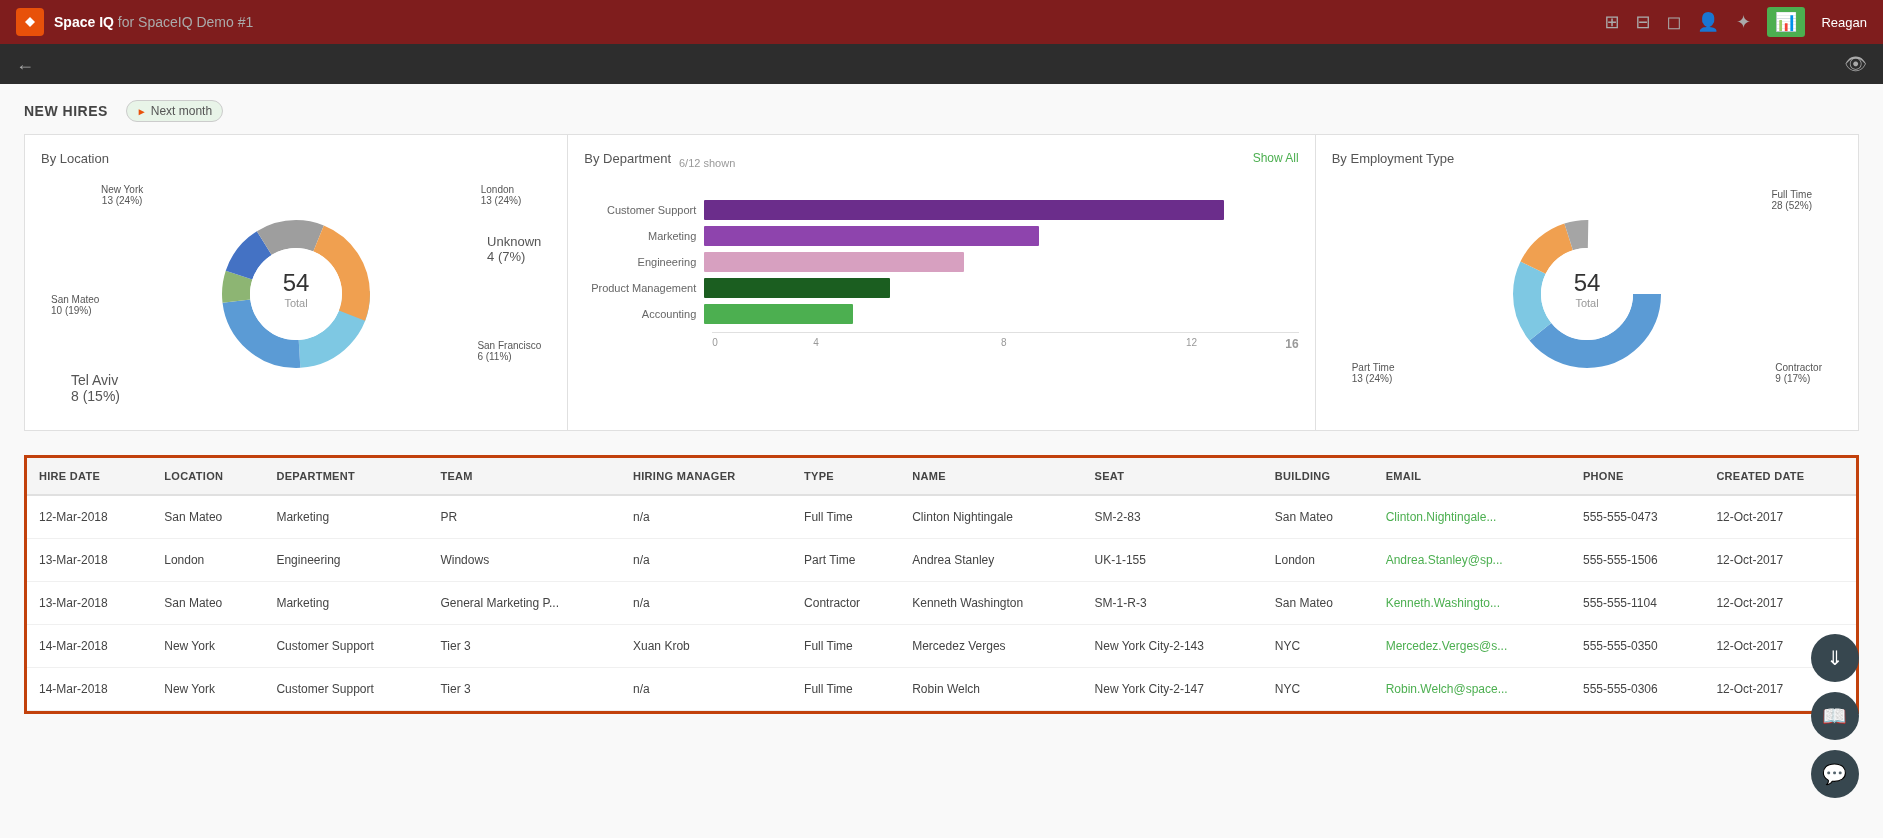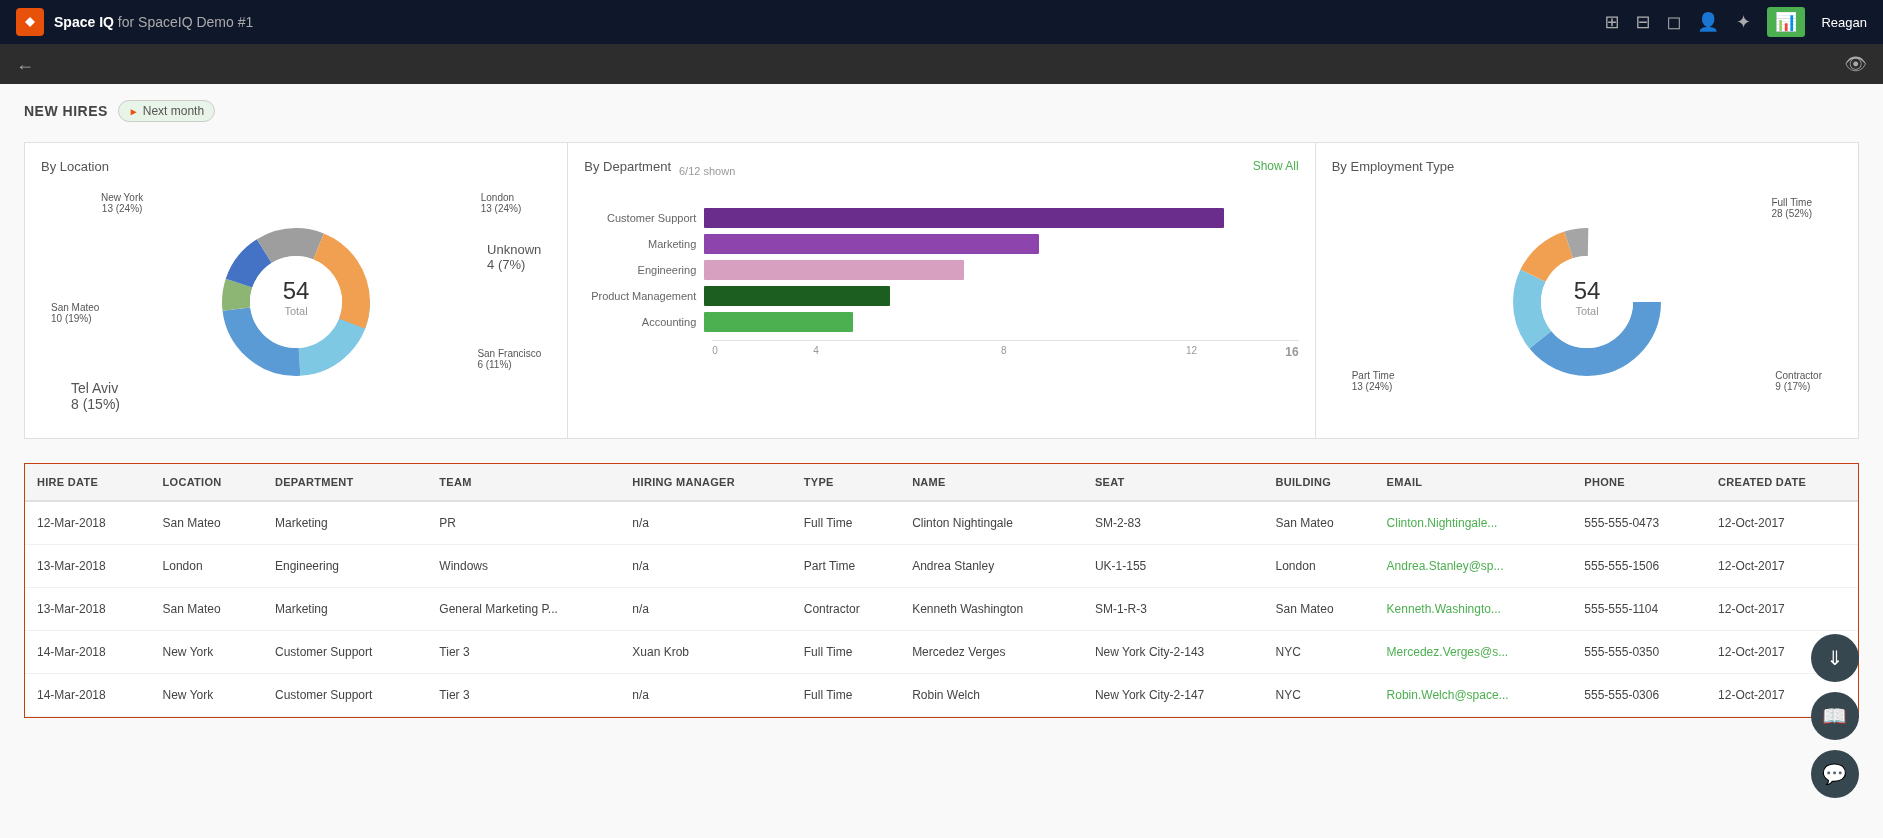--- a/index.html
+++ b/index.html
@@ -1,20 +1,20 @@
 <!DOCTYPE html>
 <html><head>
   <meta charset="utf-8">
   <style>
     * { box-sizing: border-box; margin: 0; padding: 0; }
     body { font-family: -apple-system, BlinkMacSystemFont, 'Segoe UI', Arial, sans-serif; background: #f5f5f5; font-size: 13px; color: #333; }
 
     
     .top-nav {
-      background: #0f172a;
+      background: #7f1d1d;
       height: 44px;
       display: flex;
       align-items: center;
       padding: 12px 16px;
       justify-content: space-between;
     }
     .top-nav-left { display: flex; align-items: center; gap: 10px; }
     .brand-logo { width: 28px; height: 28px; background: #e8510a; border-radius: 4px; display: flex; align-items: center; justify-content: center; color: white; font-weight: bold; font-size: 14px; }
     .brand-name { color: white; font-size: 14px; font-weight: 500; }
     .brand-name span { color: #aaa; }
@@ -32,21 +32,21 @@
       padding: 0 16px;
       gap: 16px;
     }
     .back-btn { color: #aaa; font-size: 18px; cursor: pointer; }
     .eye-icon { margin-left: auto; color: #aaa; font-size: 18px; cursor: pointer; }
 
     
     .page { background: #f9f9f9; min-height: calc(838px - 84px); padding: 16px 24px; }
 
     
-    .page-header { display: flex; align-items: center; gap: 10px; margin-bottom: 20px; }
+    .page-header { display: flex; align-items: center; gap: 18px; margin-bottom: 12px; }
     .page-title { font-size: 14px; font-weight: 700; letter-spacing: 0.5px; color: #444; text-transform: uppercase; }
     .filter-badge { display: flex; align-items: center; gap: 4px; background: #e8f4e8; border: 1px solid #ccc; border-radius: 12px; padding: 3px 10px; font-size: 12px; color: #555; cursor: pointer; }
     .filter-badge .arrow { color: #e8510a; font-size: 10px; }
 
     
     .charts-row { display: flex; gap: 0; margin-bottom: 8px; }
 
     .chart-card {
       background: white;
       border: 1px solid #e0e0e0;
@@ -60,21 +60,21 @@
     .show-all { color: #4caf50; font-size: 12px; cursor: pointer; position: absolute; top: 16px; right: 16px; }
 
     
     .bar-chart { padding: 8px 0; }
     .bar-row { display: flex; align-items: center; margin: 6px 0; }
     .bar-label { width: 120px; text-align: right; font-size: 11px; color: #666; padding-right: 8px; flex-shrink: 0; }
     .bar-track { flex: 1; height: 20px; position: relative; }
     .bar-fill { height: 100%; border-radius: 1px; }
 
     
-    .table-section { background: white; border: 1px solid #c2410c; margin-top: 24px; }
+    .table-section { background: white; border: 3px solid #c2410c; margin-top: 24px; }
     .table-wrapper { overflow-x: auto; }
     table { width: 100%; border-collapse: collapse; font-size: 12px; }
     thead th {
       background: #f5f5f5;
       padding: 12px 12px;
       text-align: left;
       font-size: 11px;
       font-weight: 700;
       color: #444;
       letter-spacing: 0.3px;

